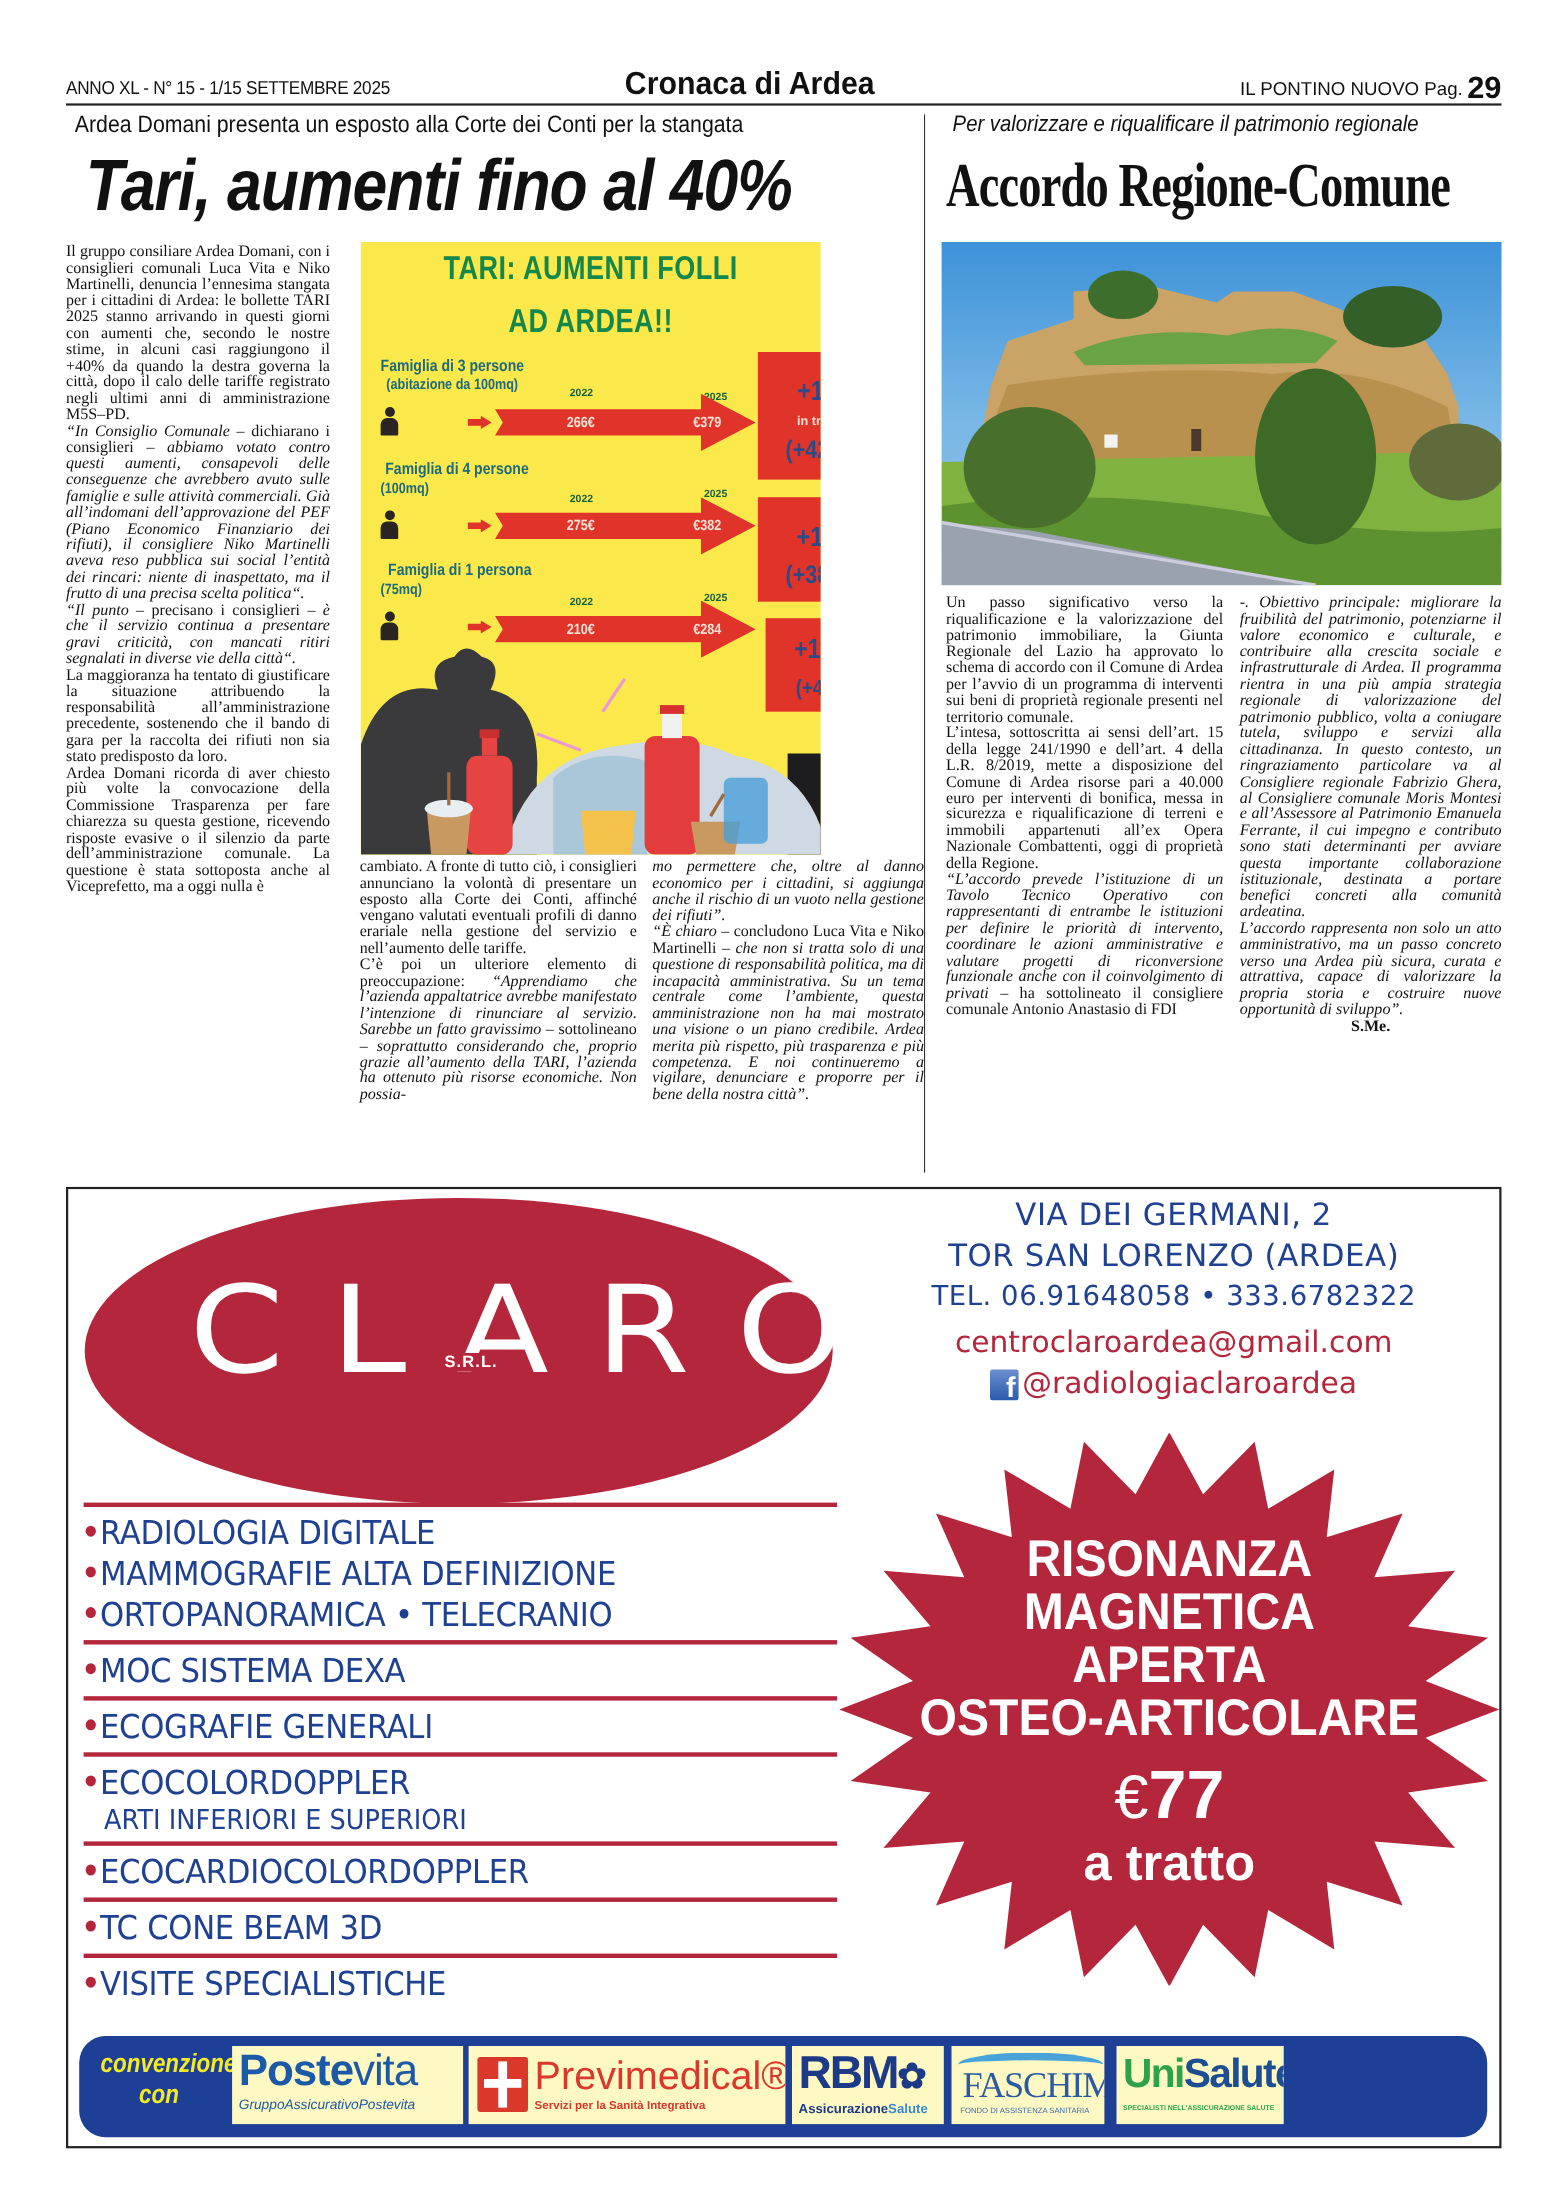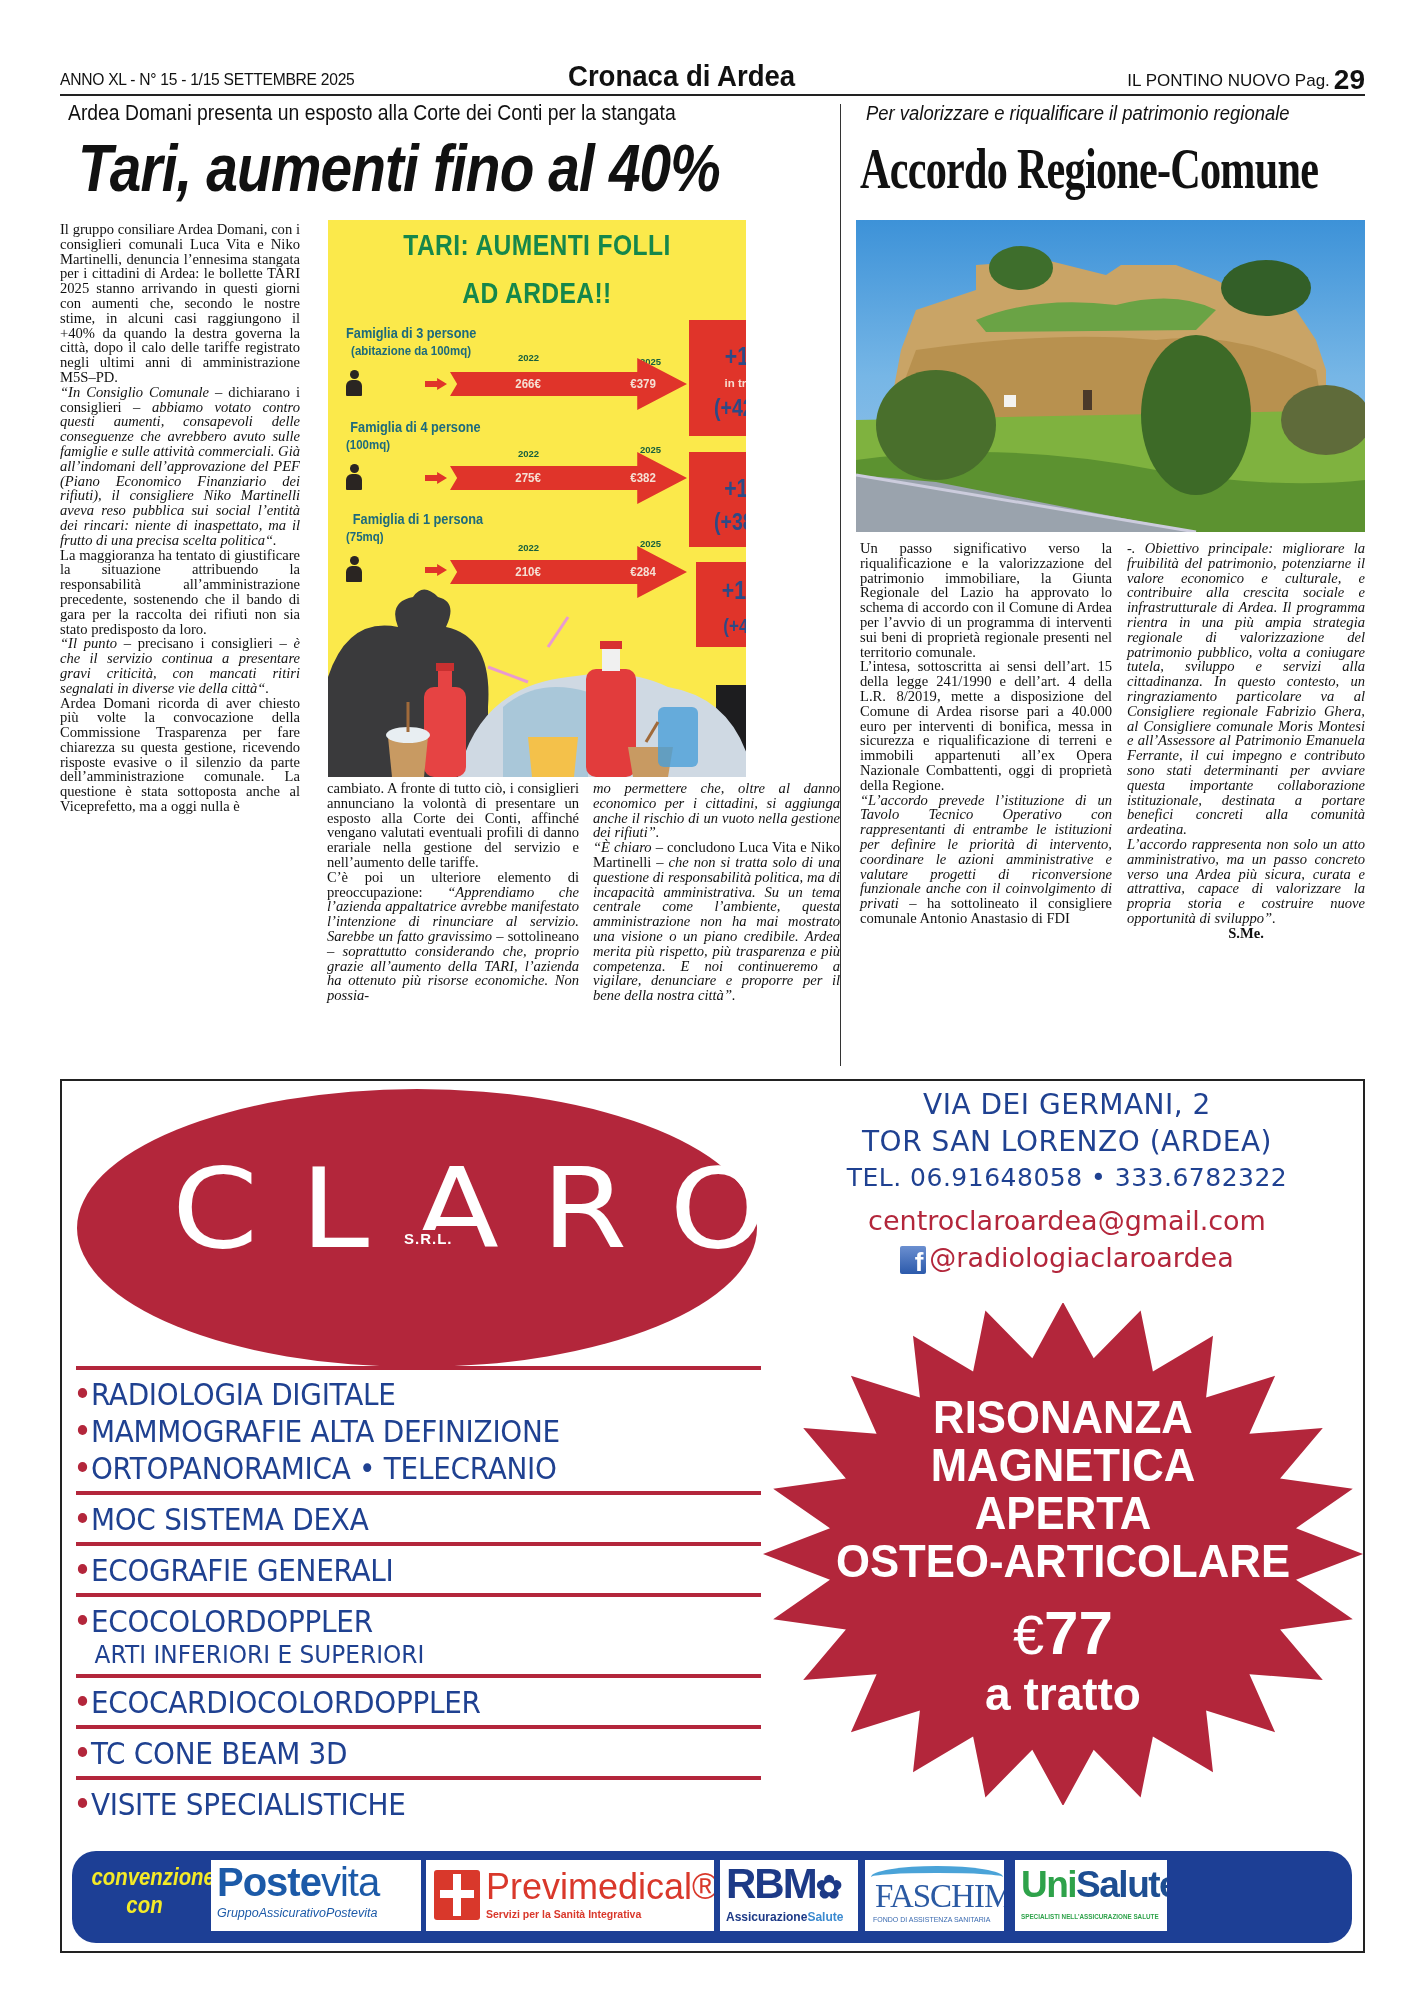--- a/index.html
+++ b/index.html
@@ -75,21 +75,21 @@
 
   .starburst { position: absolute; left: 700px; top: 222px; width: 602px; height: 502px; }
   .star-text { position: absolute; left: 700px; top: 312px; width: 602px; text-align: center; color: #fff; font-family: "Liberation Sans", sans-serif; font-weight: bold; }
   .star-text .l { font-size: 47px; line-height: 48px; transform: scaleX(0.93); }
   .star-text .price { font-size: 62px; line-height: 72px; margin-top: 12px; }
   .star-text .price .eur { font-weight: normal; font-size: 56px; }
   .star-text .per { font-size: 46px; line-height: 46px; }
 
   .partners { position: absolute; left: 10px; top: 770px; width: 1280px; height: 92px; background: #1d3f95; border-radius: 24px; }
   .conv { position: absolute; left: 10px; top: 12px; width: 125px; text-align: center; color: #f4ea27; font-family: "Liberation Sans", sans-serif; font-weight: bold; font-style: italic; font-size: 24px; line-height: 28px; transform: scaleX(0.85); }
-  .plogo { position: absolute; top: 9px; height: 71px; background: #ffffff; overflow: hidden; font-family: "Liberation Sans", sans-serif; }
+  .plogo { position: absolute; top: 9px; height: 71px; background: #fef9c3; overflow: hidden; font-family: "Liberation Sans", sans-serif; }
   .pl-postevita { left: 139px; width: 210px; }
   .pl-postevita .n { position: absolute; left: 6px; top: 0; color: #1c5aa8; font-size: 40px; font-weight: bold; letter-spacing: -1px; }
   .pl-postevita .n span { font-weight: normal; }
   .pl-postevita .s { position: absolute; left: 6px; top: 46px; color: #1c5aa8; font-size: 12.5px; font-style: italic; }
   .pl-previ { left: 354px; width: 288px; }
   .pl-previ .ic { position: absolute; left: 8px; top: 10px; width: 46px; height: 50px; background: #d9382b; border-radius: 3px; }
   .pl-previ .ic::before { content: ""; position: absolute; left: 19px; top: 4px; width: 8px; height: 42px; background: #fff; }
   .pl-previ .ic::after { content: ""; position: absolute; left: 6px; top: 20px; width: 34px; height: 8px; background: #fff; }
   .pl-previ .n { position: absolute; left: 60px; top: 6px; color: #d9382b; font-size: 36px; }
   .pl-previ .s { position: absolute; left: 60px; top: 48px; color: #d9382b; font-size: 10.5px; font-weight: bold; }
@@ -117,22 +117,22 @@
 </div>
 
 <div class="col-divider"></div>
 
 <div class="kicker-l">Ardea Domani presenta un esposto alla Corte dei Conti per la stangata</div>
 <div class="headline-l">Tari, aumenti fino al 40%</div>
 
 <div class="col c1">
   <p>Il gruppo consiliare Ardea Domani, con i consiglieri comunali Luca Vita e Niko Martinelli, denuncia l’ennesima stangata per i cittadini di Ardea: le bollette TARI 2025 stanno arrivando in questi giorni con aumenti che, secondo le nostre stime, in alcuni casi raggiungono il +40% da quando la destra governa la città, dopo il calo delle tariffe registrato negli ultimi anni di amministrazione M5S–PD.</p>
   <p><i>“In Consiglio Comunale</i><span> – dichiarano i consiglieri – </span><i>abbiamo votato contro questi aumenti, consapevoli delle conseguenze che avrebbero avuto sulle famiglie e sulle attività commerciali. Già all’indomani dell’approvazione del PEF (Piano Economico Finanziario dei rifiuti), il consigliere Niko Martinelli aveva reso pubblica sui social l’entità dei rincari: niente di inaspettato, ma il frutto di una precisa scelta politica“.</i></p>
+  <p><i>“Il punto</i><span> – precisano i consiglieri </span><i>– è che il servizio continua a presentare gravi criticità, con mancati ritiri segnalati in diverse vie della città“.</i></p>
   <p>La maggioranza ha tentato di giustificare la situazione attribuendo la responsabilità all’amministrazione precedente, sostenendo che il bando di gara per la raccolta dei rifiuti non sia stato predisposto da loro.</p>
-  <p><i>“Il punto</i><span> – precisano i consiglieri </span><i>– è che il servizio continua a presentare gravi criticità, con mancati ritiri segnalati in diverse vie della città“.</i></p>
   <p>Ardea Domani ricorda di aver chiesto più volte la convocazione della Commissione Trasparenza per fare chiarezza su questa gestione, ricevendo risposte evasive o il silenzio da parte dell’amministrazione comunale. La questione è stata sottoposta anche al Viceprefetto, ma a oggi nulla è</p>
 </div>
 
 <div class="infographic">
   <div class="ig-title ig-t1">TARI: AUMENTI FOLLI</div>
   <div class="ig-title ig-t2">AD ARDEA!!</div>
 
   <div class="ig-row" style="top:104px">
     <div class="ig-fam"><span>Famiglia di 3 persone</span><br><span class="sub" style="padding-left:6px">(abitazione da 100mq)</span></div>
     <div class="ig-year" style="left:190px;top:28px">2022</div>

